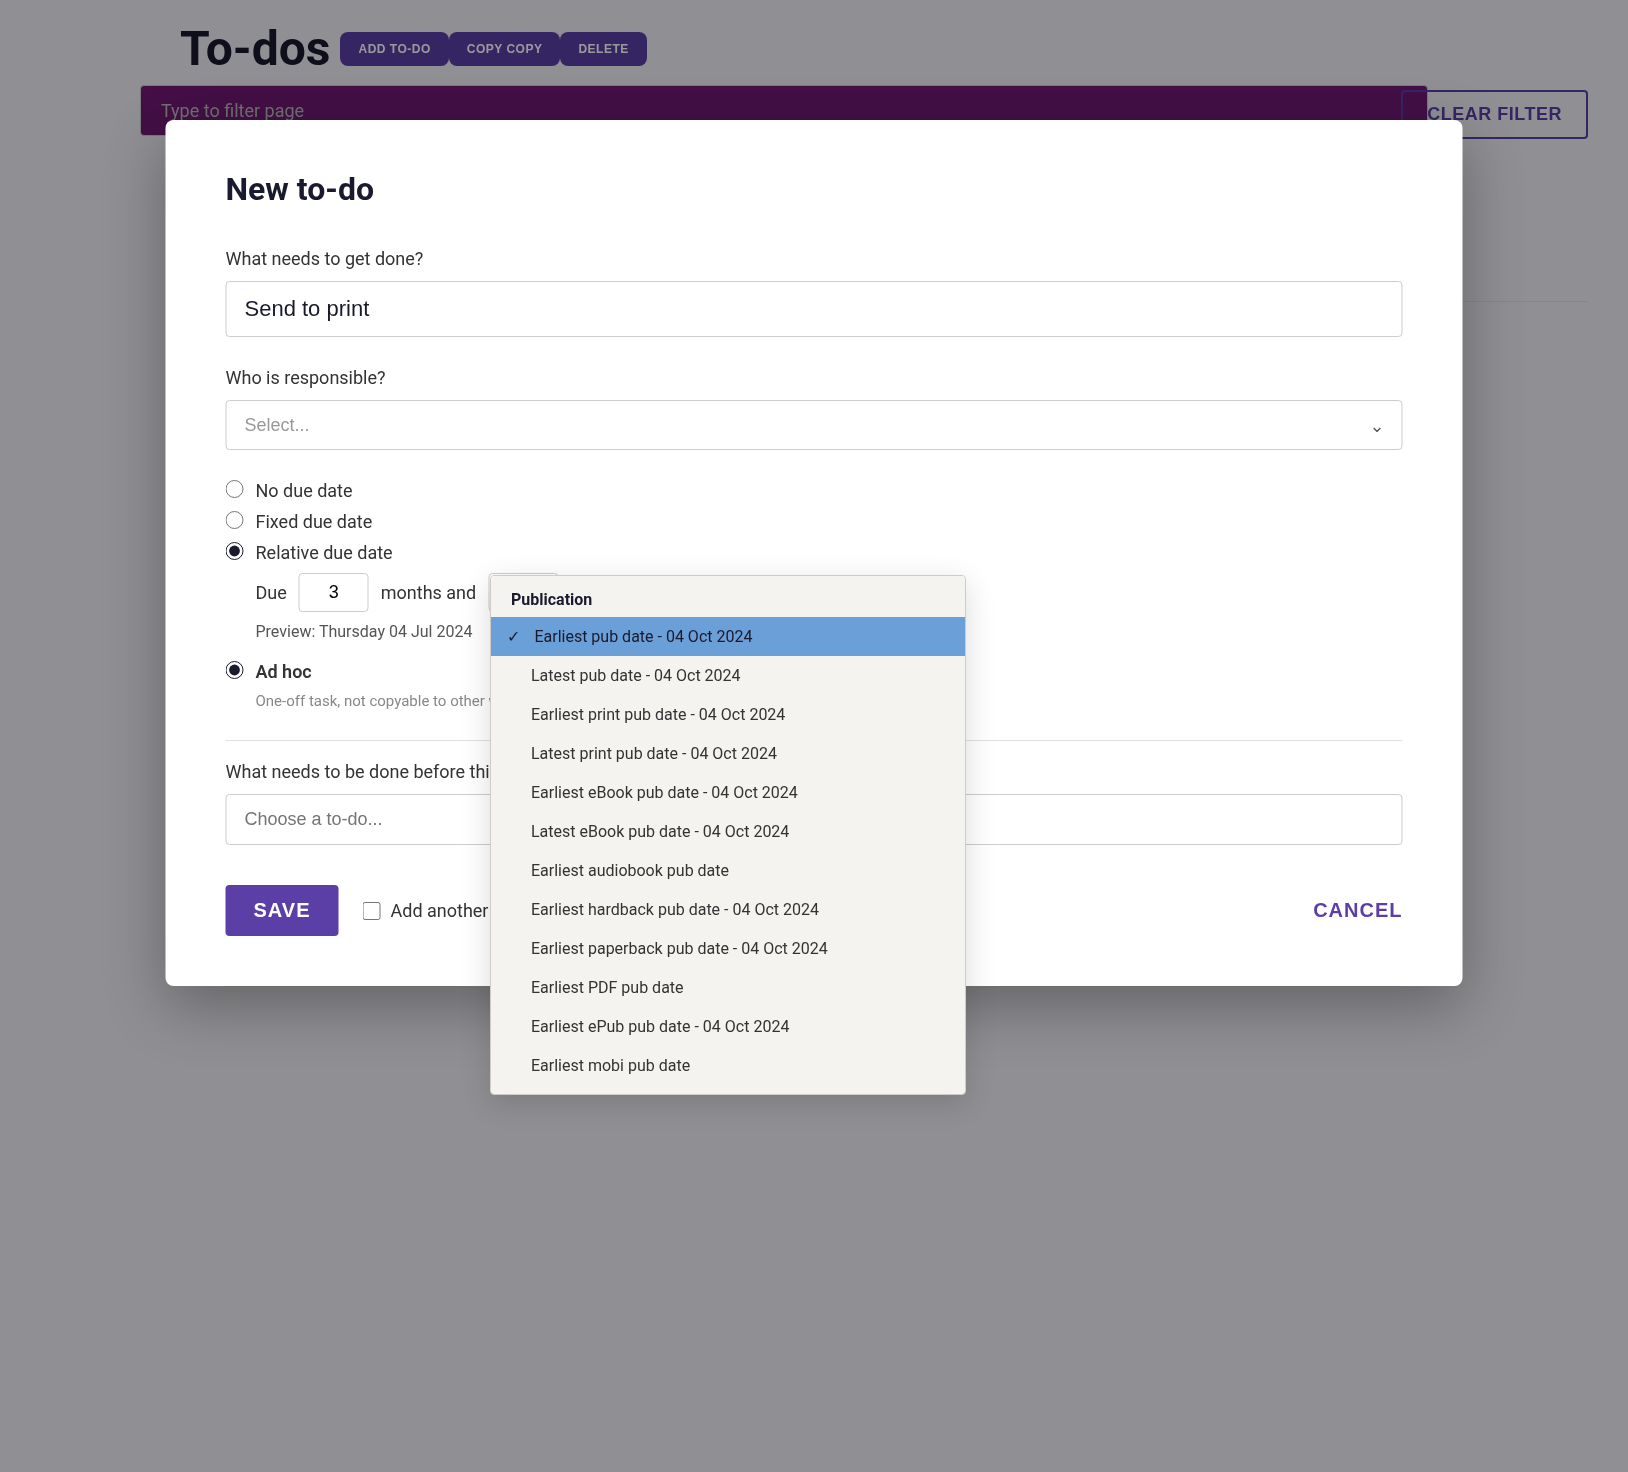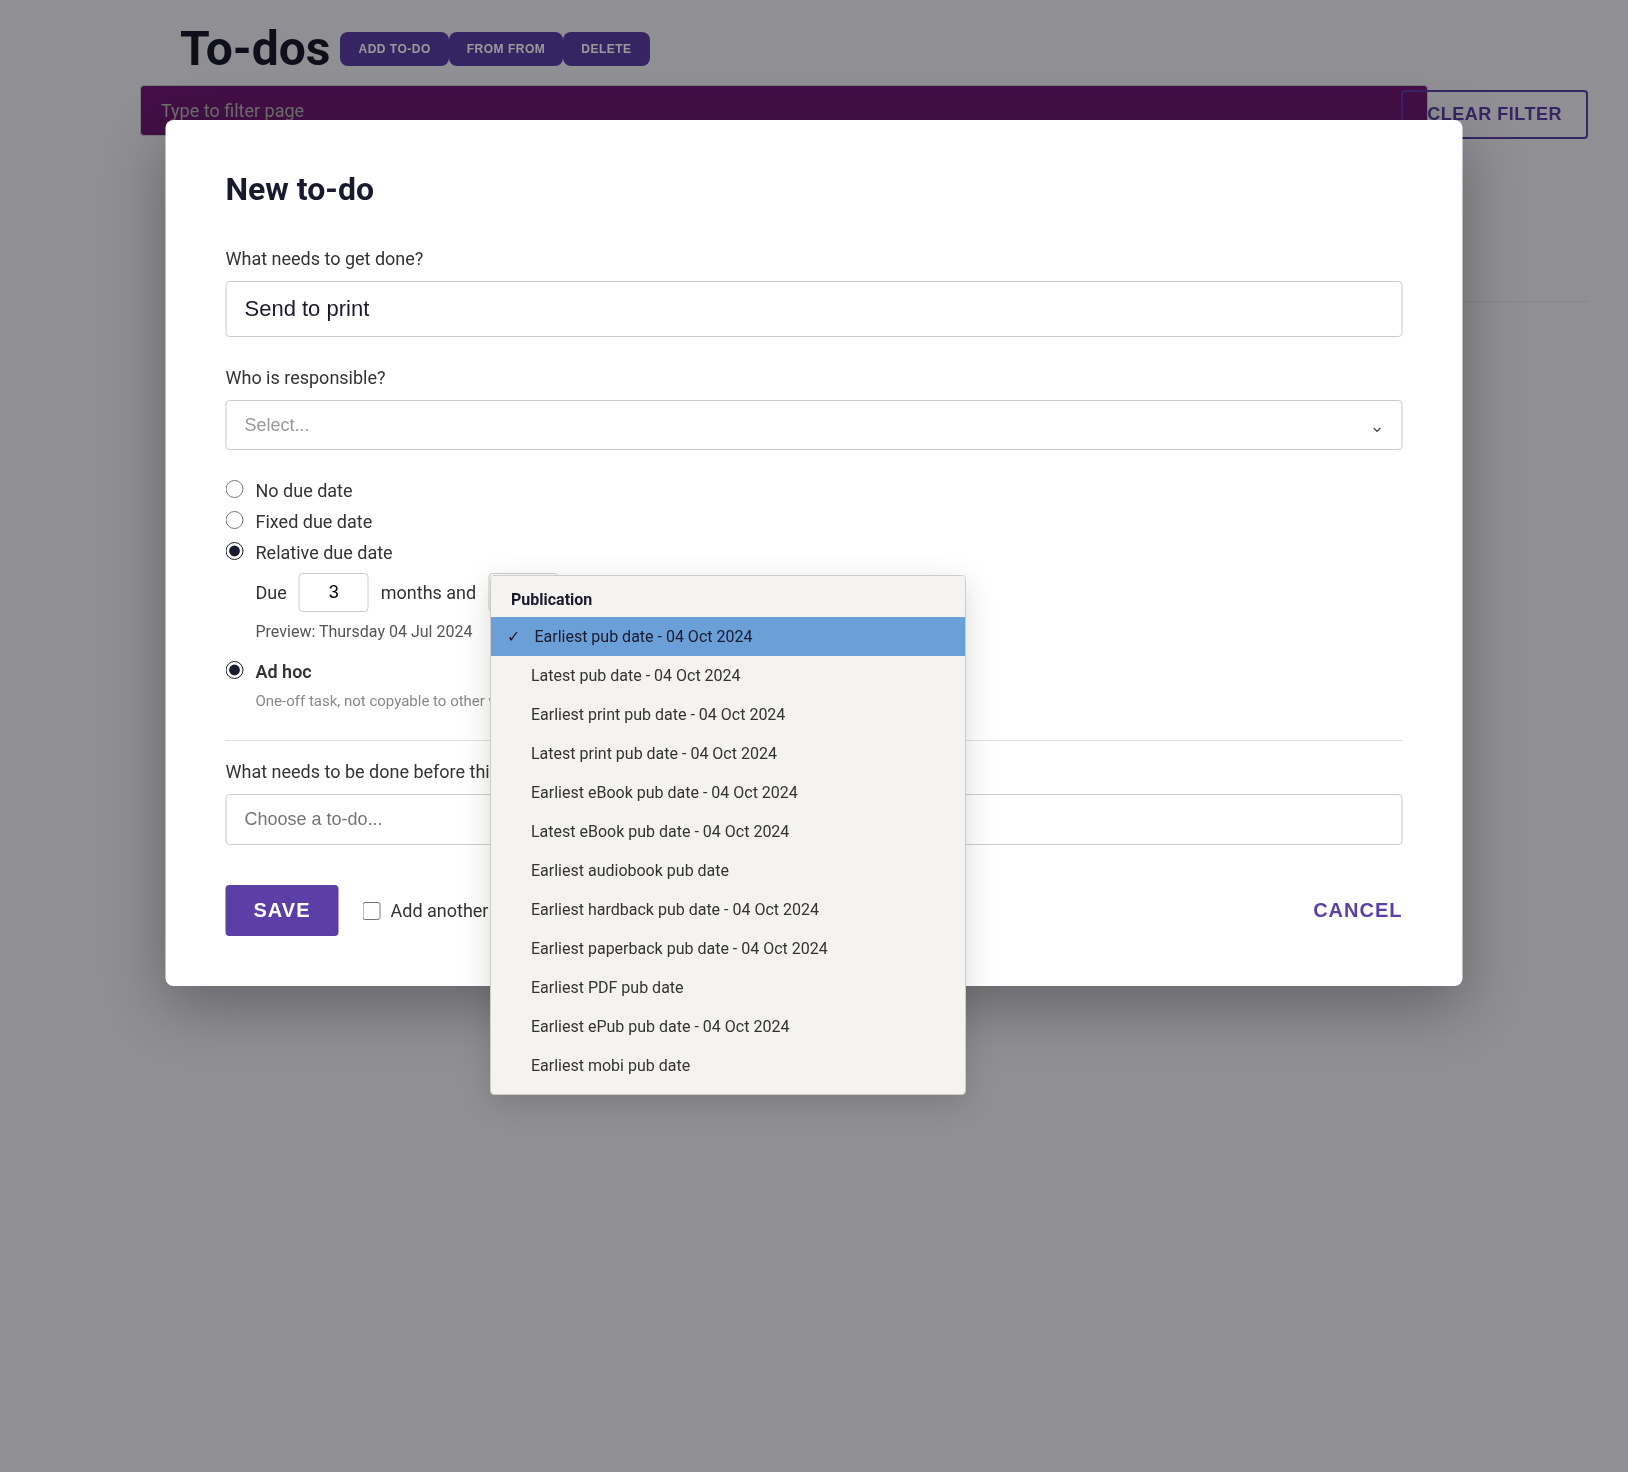--- a/index.html
+++ b/index.html
@@ -422,21 +422,21 @@
 </head>
 <body>
 
 <div class="sidebar"></div>
 
 <div class="bg-page">
 
   <div class="bg-header">
     <span class="bg-title">To-dos</span>
     <button class="btn-purple">ADD TO-DO</button>
-    <button class="btn-purple">FROM FROM</button>
+    <button class="btn-purple">COPY COPY</button>
     <button class="btn-purple">DELETE</button>
   </div>
 
   <div class="filter-bar">
     <span style="color:#bbb;">Type to filter page</span>
   </div>
 
   <button class="btn-clear-filter">CLEAR FILTER</button>
 
   <div class="task-list">

